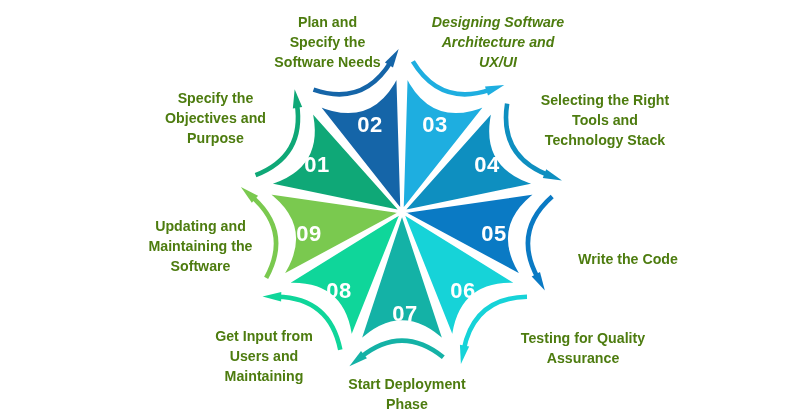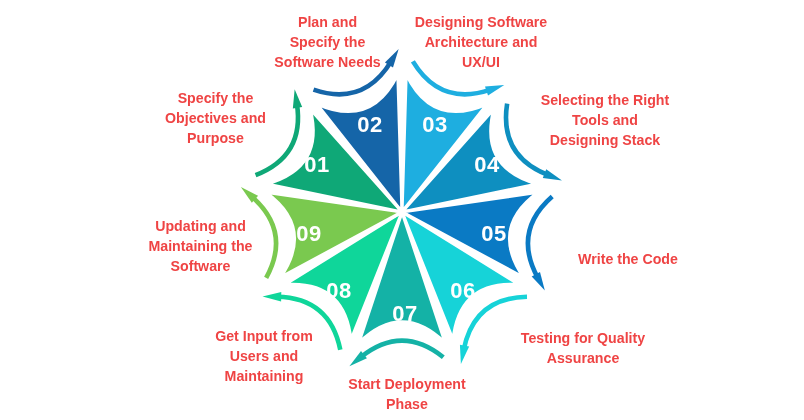--- a/index.html
+++ b/index.html
@@ -31,21 +31,21 @@
     font-size: 22px;
     font-weight: bold;
     fill: #ffffff;
     letter-spacing: 0.5px;
   }
   .step-label {
     position: absolute;
     font-family: "Liberation Sans", sans-serif;
     font-size: 14.2px;
     font-weight: 600;
-    color: #ef4444;
+    color: #4d7c0f;
     line-height: 1.42;
     text-align: center;
     white-space: pre-line;
   }
 </style>
 </head>
 <body>
 
 <div id="diagram-root">
 
@@ -94,26 +94,26 @@
       </g>
   </svg>
 
   <div id="labels-layer">
       <div class="step-label" style="left: 128px; top: 88px; width: 175px;">Specify the
 Objectives and
 Purpose</div>
       <div class="step-label" style="left: 240px; top: 12px; width: 175px;">Plan and
 Specify the
 Software Needs</div>
-      <div class="step-label" style="left: 388px; top: 12px; width: 186px;">Designing Software
+      <div class="step-label" style="left: 405px; top: 12px; width: 186px; font-style: italic;">Designing Software
 Architecture and
 UX/UI</div>
       <div class="step-label" style="left: 512px; top: 90px; width: 186px;">Selecting the Right
 Tools and
-Designing Stack</div>
+Technology Stack</div>
       <div class="step-label" style="left: 543px; top: 249px; width: 170px;">Write the Code</div>
       <div class="step-label" style="left: 496px; top: 328px; width: 174px;">Testing for Quality
 Assurance</div>
       <div class="step-label" style="left: 318px; top: 374px; width: 178px;">Start Deployment
 Phase</div>
       <div class="step-label" style="left: 180px; top: 326px; width: 168px;">Get Input from
 Users and
 Maintaining</div>
       <div class="step-label" style="left: 113px; top: 216px; width: 175px;">Updating and
 Maintaining the

